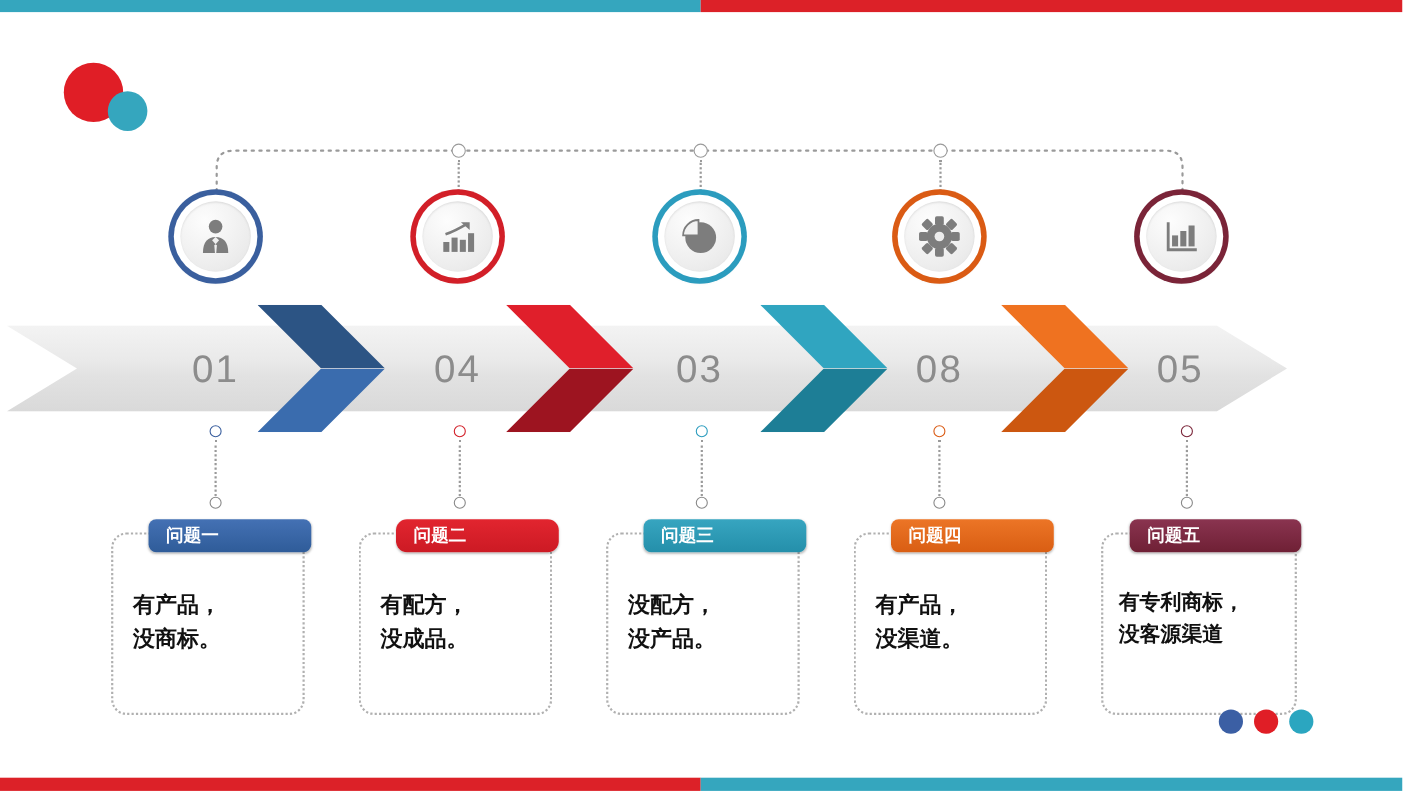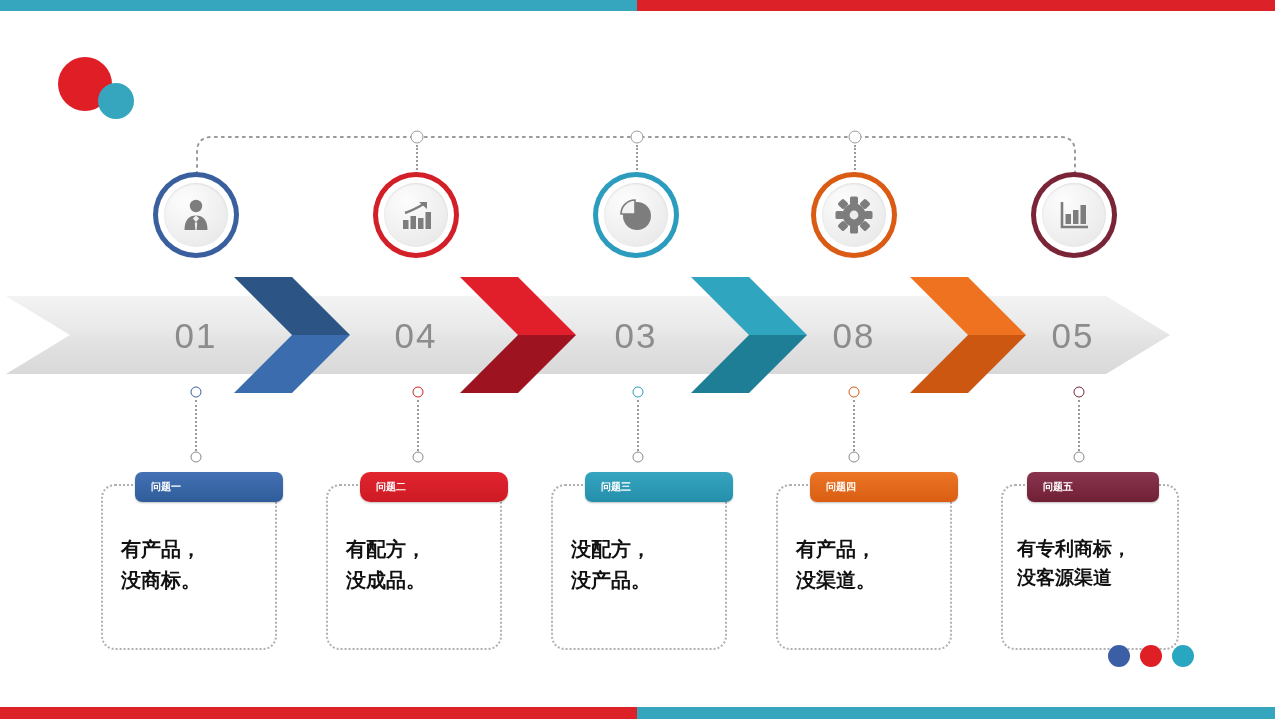--- a/index.html
+++ b/index.html
@@ -107,21 +107,21 @@
 
   
   .card {
     position: absolute; width: 176px; height: 166px;
     border: 2px dotted #b0b0b0; border-radius: 14px;
     background: #fff;
   }
   .card-head {
     position: absolute; left: 32px; top: -14px; width: 148px; height: 30px;
     border-radius: 7px;
-    color: #fff; font-size: 10px; font-weight: bold;
+    color: #fff; font-size: 16px; font-weight: bold;
     display: flex; align-items: center;
     padding-left: 16px;
     font-family: Liberation Serif, serif;
     box-shadow: 0 1px 2px rgba(0,0,0,.25);
   }
   .card-body {
     position: absolute; left: 18px; top: 48px; right: 10px;
     font-size: 20px; font-weight: bold; color: #111; line-height: 1.55;
     font-family: "DejaVu Sans", "Liberation Sans", sans-serif;
     white-space: pre-line;
@@ -291,21 +291,21 @@
 没产品。</div>
   </div>
 
   <div class="card" style="left:776px; top:484px;">
     <div class="card-head" style="background:linear-gradient(to bottom,#ec7526,#d95e13);">问题四</div>
     <div class="card-body">有产品，
 没渠道。</div>
   </div>
 
   <div class="card" style="left:1001px; top:484px; width:178px;">
-    <div class="card-head" style="background:linear-gradient(to bottom,#8a3450,#6f2035); left:24px; width:132px;">问题五</div>
+    <div class="card-head" style="background:linear-gradient(to bottom,#8a3450,#6f2035); left:24px; width:156px;">问题五</div>
     <div class="card-body" style="left:14px; font-size:19px;">有专利商标，
 没客源渠道</div>
   </div>
 
   <div class="dots">
     <span class="d1"></span>
     <span class="d2"></span>
     <span class="d3"></span>
   </div>
 

